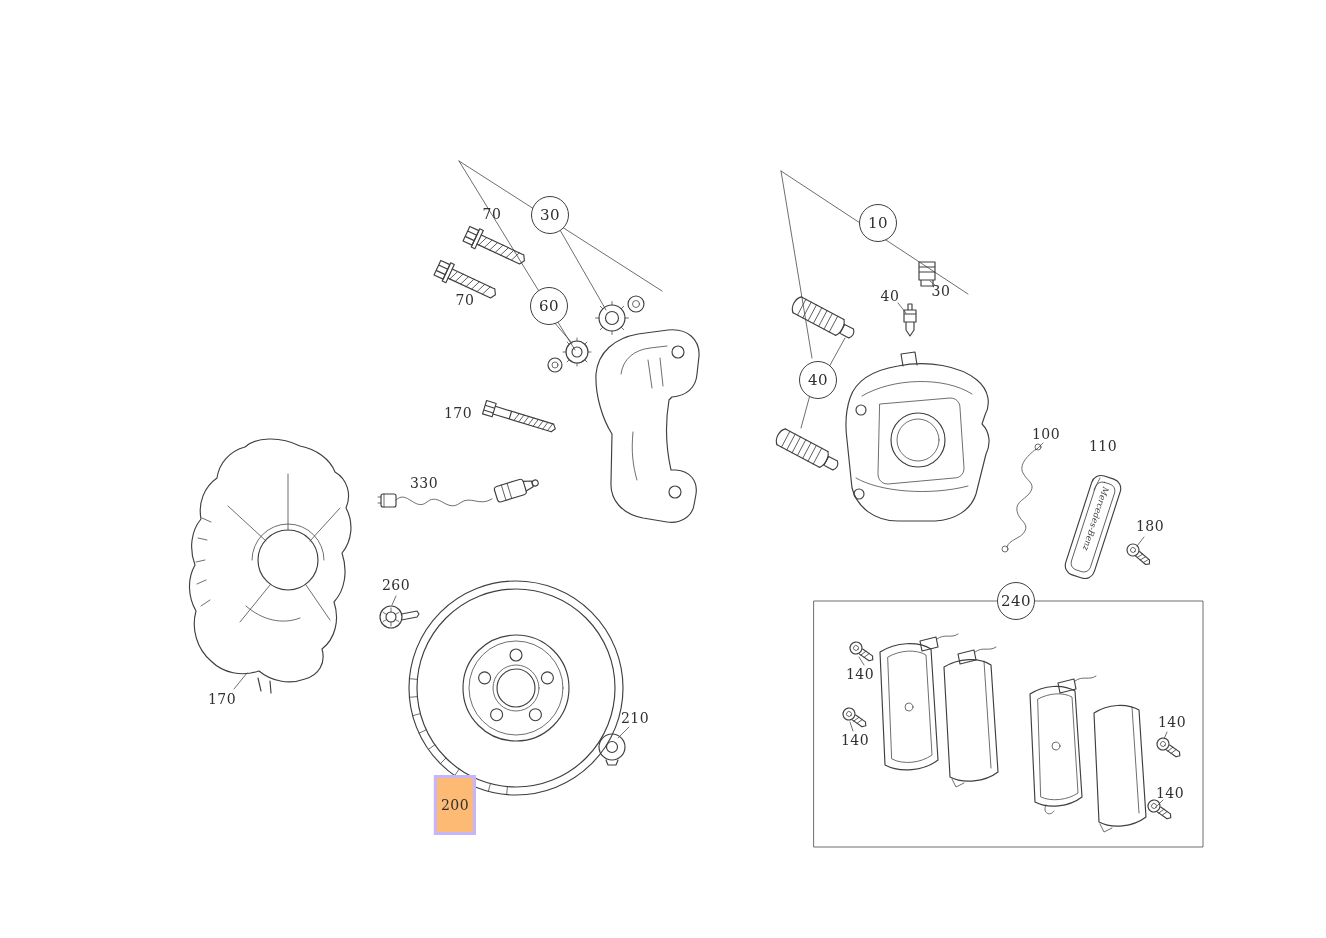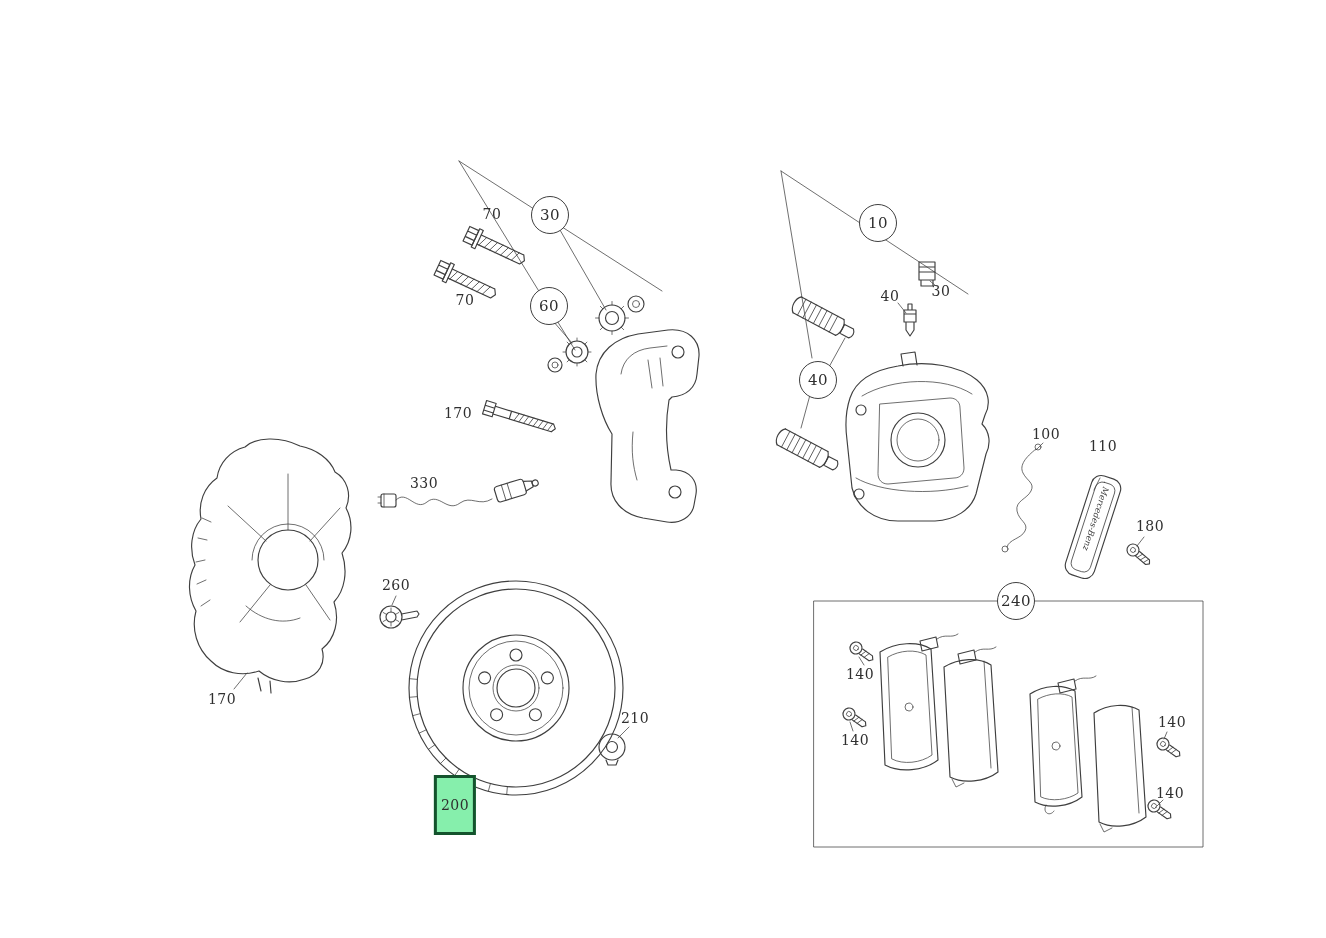--- a/index.html
+++ b/index.html
@@ -27,22 +27,22 @@
   }
   .callout.circled{
     width:36px;height:36px;
     border:1.4px solid #3f3f3f;
     border-radius:50%;
     background:#ffffff;
     display:flex;align-items:center;justify-content:center;
     font-size:15px;
   }
   .callout.boxed{
-    border:3px solid #14532d;
-    background:#86efac;
+    border:3px solid #c4b5fd;
+    background:#fdba74;
     padding:20px 4px;
   }
 </style>
 </head>
 <body>
 
 <div class="stage">
 
   <svg width="1326" height="938" viewBox="0 0 1326 938">
 

